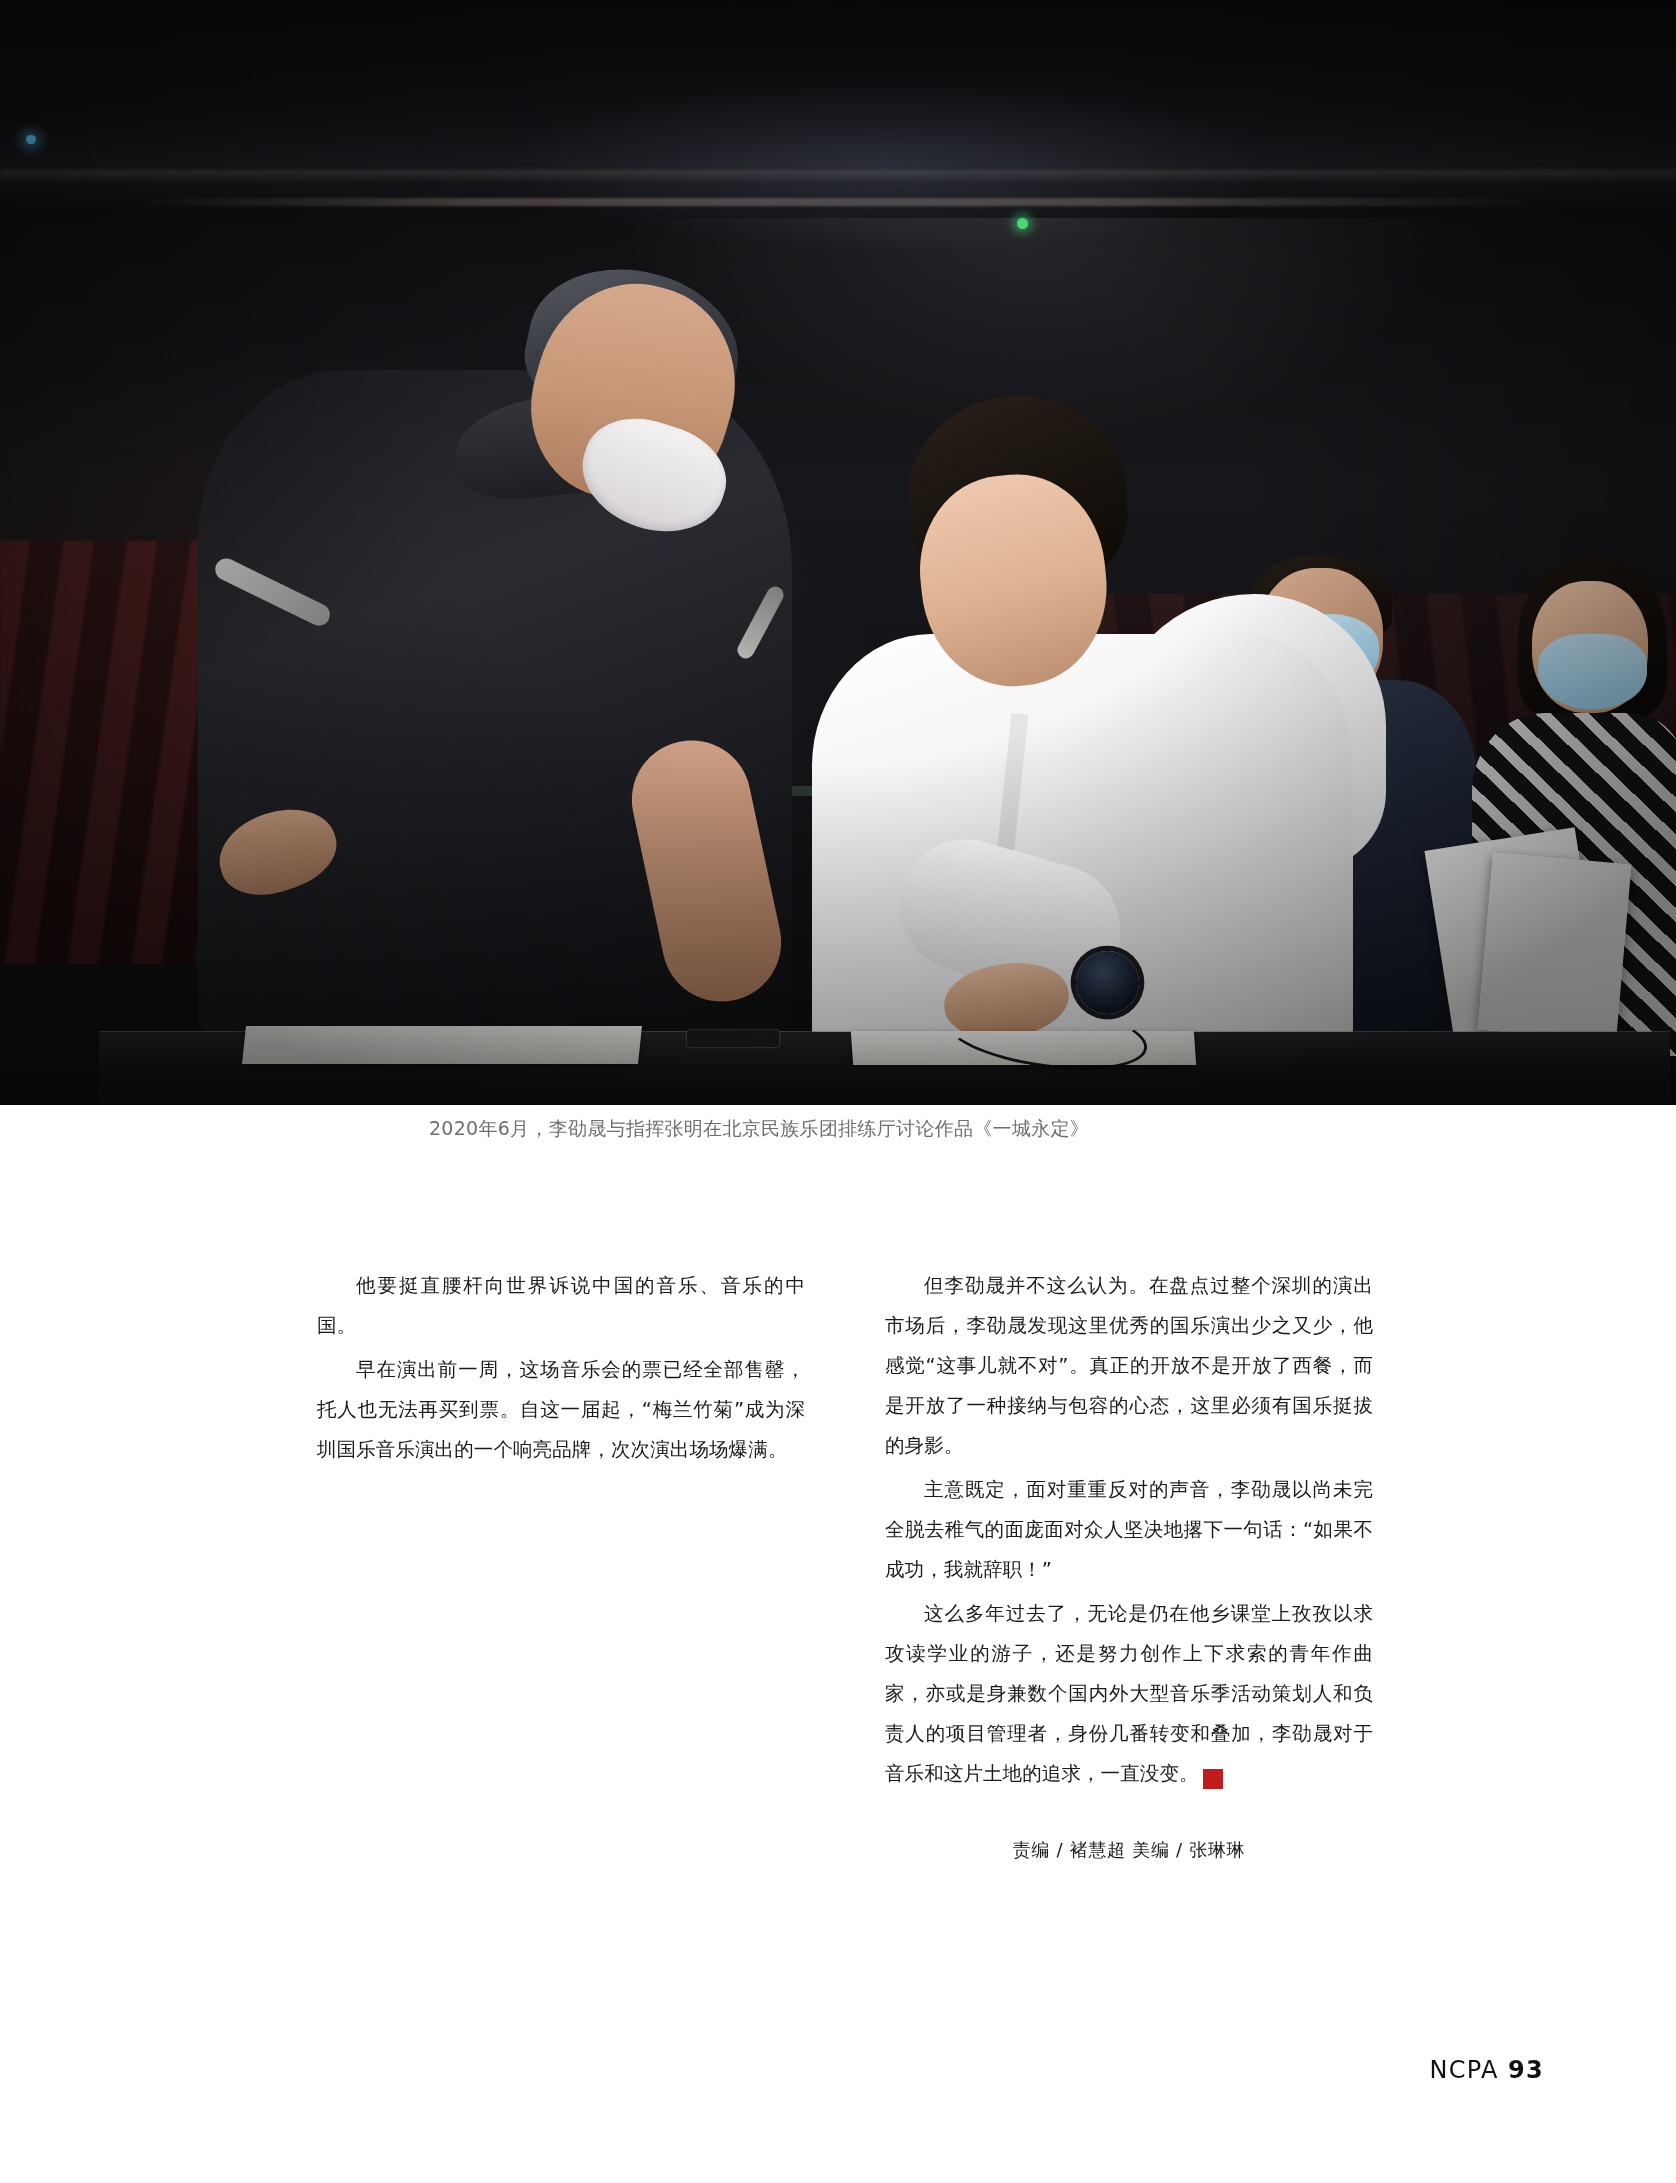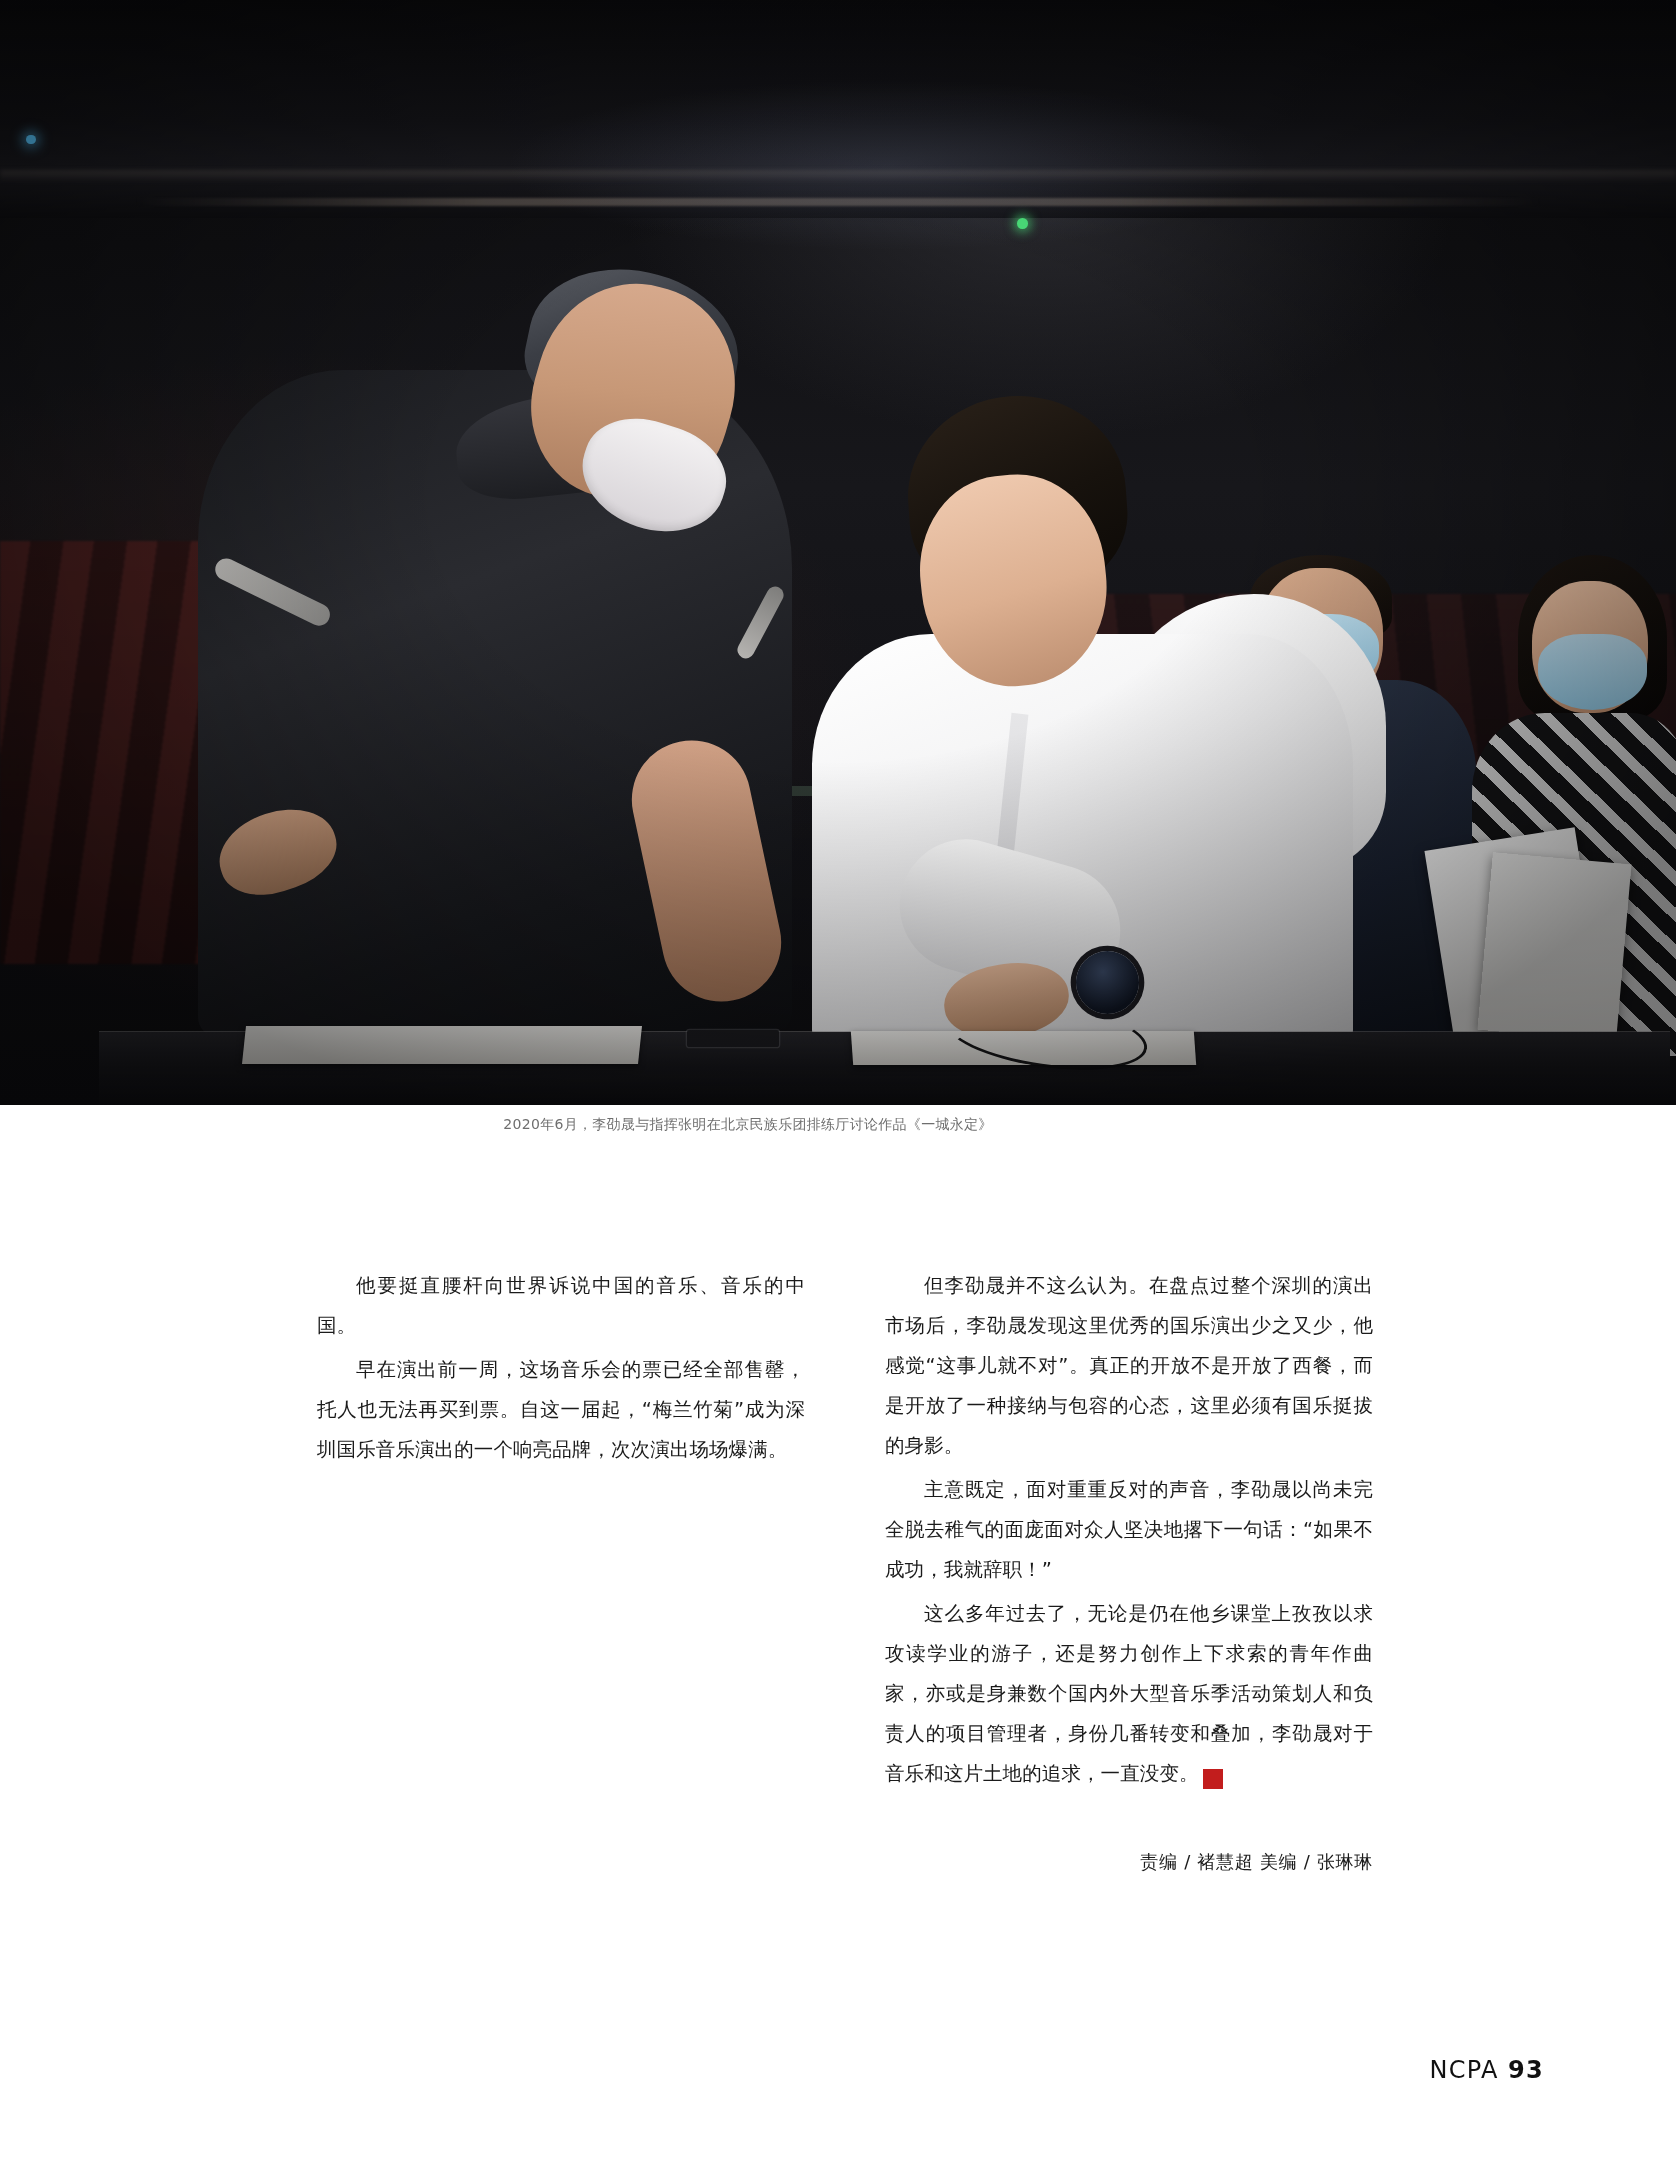--- a/index.html
+++ b/index.html
@@ -340,26 +340,26 @@
   .vignette {
     position: absolute;
     inset: 0;
     background: radial-gradient(ellipse 990px 660px at 50% 45%, rgba(0,0,0,0) 40%, rgba(0,0,0,0.45) 100%);
     pointer-events: none;
   }
 
   
   .caption {
     position: absolute;
-    left: 4px;
+    left: 15px;
     top: 1116px;
     width: 1488px;
     text-align: center;
     font-family: "DejaVu Sans", "Liberation Sans", sans-serif;
-    font-size: 14px;
+    font-size: 19px;
     color: #6e6e6e;
     letter-spacing: 0.3px;
   }
 
   
   .columns {
     position: absolute;
     left: 317px;
     top: 1266px;
     width: 1056px;
@@ -389,22 +389,22 @@
     background: #c21d1d;
     color: #fff;
     font-size: 12.5px;
     line-height: 20px;
     text-align: center;
     font-family: "DejaVu Sans", "Liberation Sans", sans-serif;
     vertical-align: -2.6px;
     margin-left: 4px;
   }
   .credits {
-    margin-top: 56px;
-    text-align: right;
+    margin-top: 44px;
+    text-align: center;
     font-family: "DejaVu Sans", "Liberation Sans", sans-serif;
     font-size: 18px;
     color: #1b1b1b;
     letter-spacing: 0.7px;
   }
 
   
   .folio {
     position: absolute;
     right: 132px;

